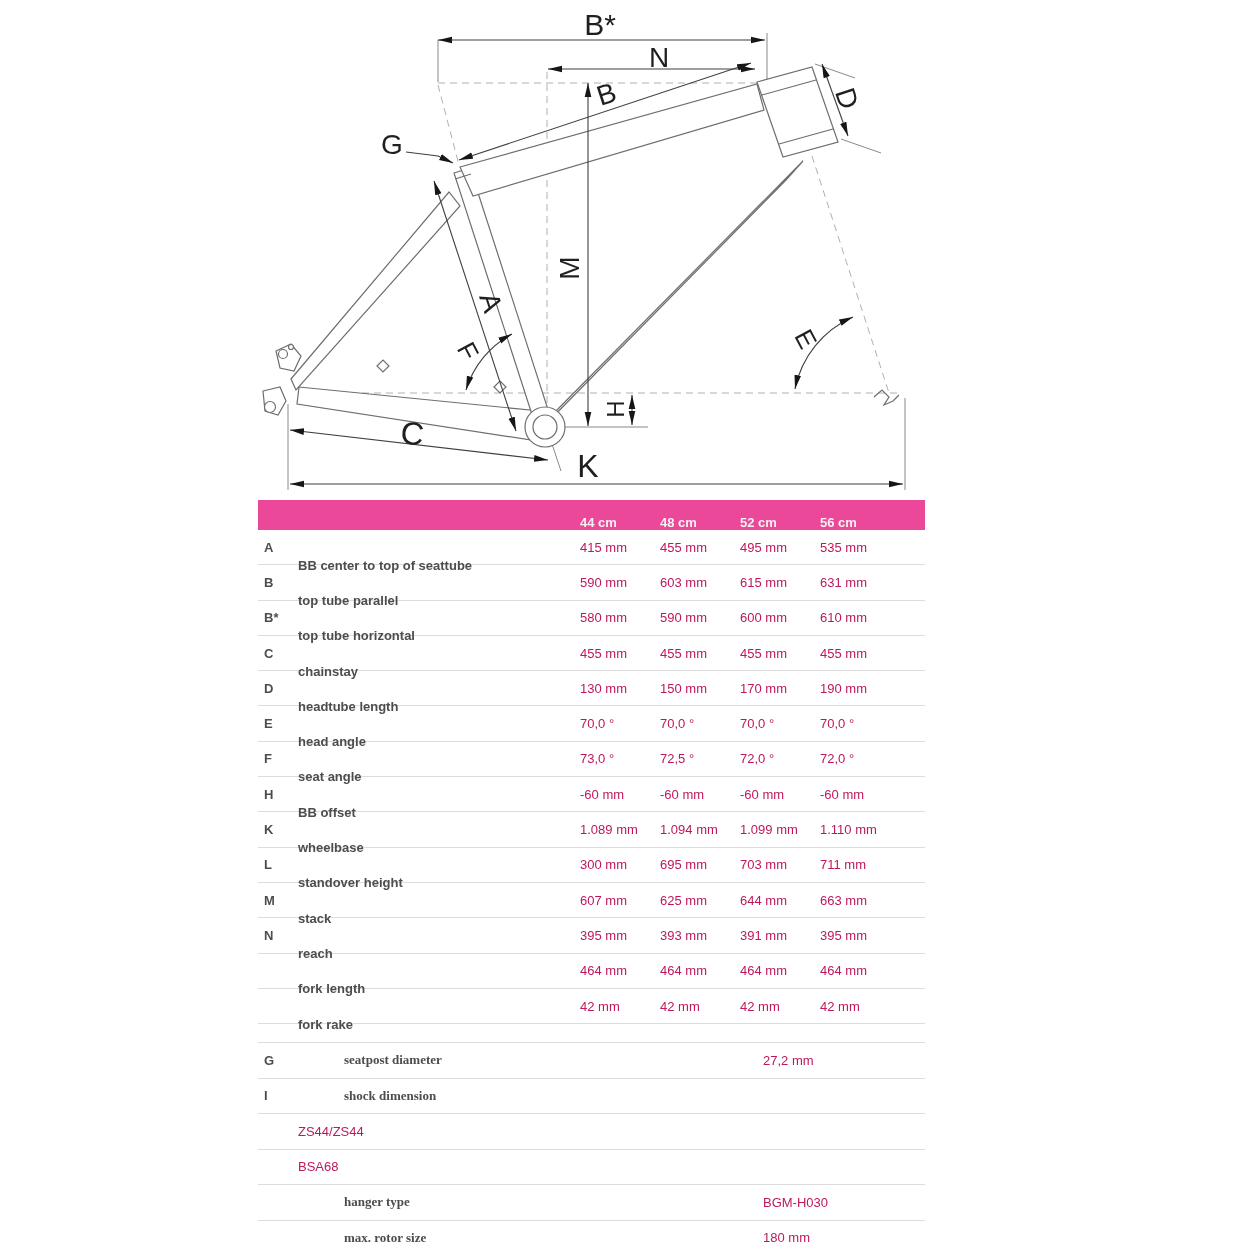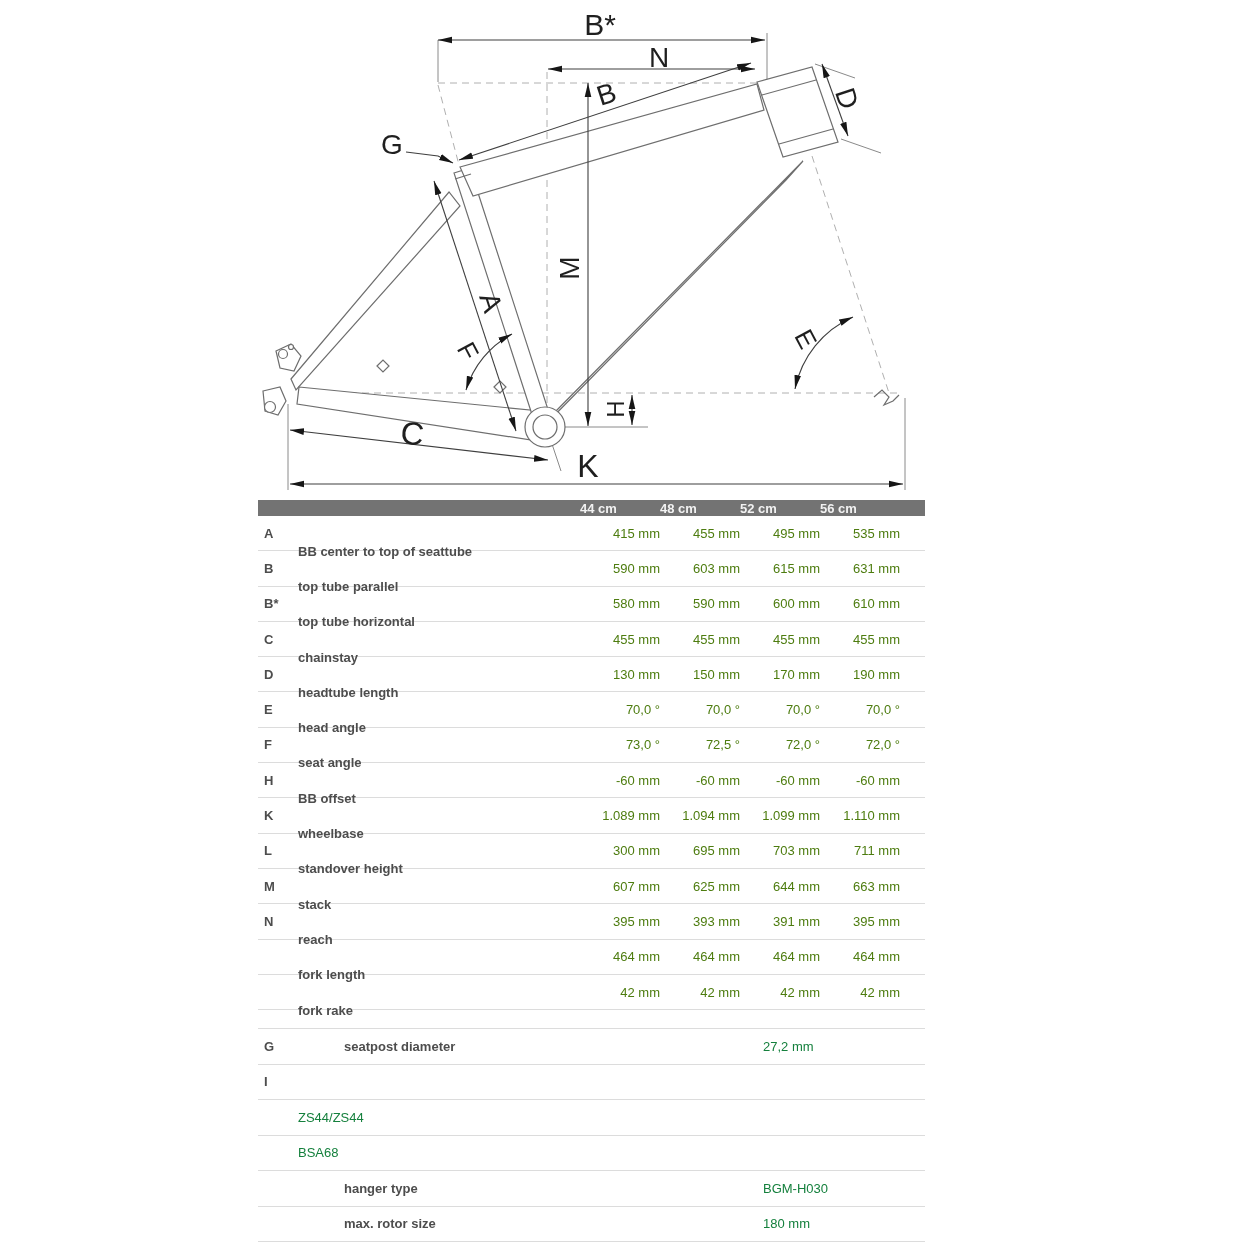--- a/index.html
+++ b/index.html
@@ -1,32 +1,32 @@
 <!DOCTYPE html>
 <html><head>
 <meta charset="utf-8">
 <style>
   html,body{margin:0;padding:0;background:#ffffff;width:1246px;height:1246px;overflow:hidden;}
   .page{position:relative;width:1246px;height:1246px;font-family:"Liberation Sans",sans-serif;}
   .diagram-wrap{position:absolute;left:0;top:0;width:1246px;height:497px;}
   svg text{font-family:"Liberation Sans",sans-serif;fill:#1f1f1f;font-weight:400;}
 
   .geo-table{position:absolute;left:258px;top:500px;width:667px;font-size:13px;}
-  .thead{display:flex;align-items:center;height:16px;background:#737373;color:#f2f2f2;font-weight:bold;}
+  .thead{display:flex;align-items:flex-end;height:30px;background:#ec4899;color:#f2f2f2;font-weight:bold;}
   .trow{display:flex;align-items:center;height:34.3px;border-bottom:1px solid #dcdcdc;background:#fff;}
   .spacer-row{height:18px;border-bottom:1px solid #dcdcdc;}
   .col-letter{width:34px;padding-left:6px;flex:none;}
   .col-label{width:282px;flex:none;margin-top:36px;}
   .col-val{width:80px;flex:none;}
   .cell-letter,.cell-label{font-weight:bold;color:#4d4d4d;}
-  .cell-value{color:#4d7c0f;font-weight:400;text-align:right;}
+  .cell-value{color:#be185d;font-weight:400;}
   .srow{display:flex;align-items:center;height:34.5px;border-bottom:1px solid #dcdcdc;background:#fff;}
   .spec-letter{width:40px;padding-left:6px;flex:none;font-weight:bold;color:#4d4d4d;box-sizing:border-box;}
-  .spec-label{width:465px;padding-left:46px;flex:none;font-weight:bold;color:#4d4d4d;box-sizing:border-box;}
-  .spec-value{flex:1;color:#15803d;}
+  .spec-label{width:465px;padding-left:46px;flex:none;font-weight:bold;color:#4d4d4d;box-sizing:border-box;font-family:Liberation Serif, serif;}
+  .spec-value{flex:1;color:#be185d;}
 </style>
 </head>
 <body>
 
 <div class="page">
 
   <div class="diagram-wrap">
     <svg width="1246" height="497" viewBox="0 0 1246 497">
       <defs>
         <marker id="arr" viewBox="0 0 14 8" refX="14" refY="4" markerWidth="14" markerHeight="8" markerUnits="userSpaceOnUse" orient="auto-start-reverse">
@@ -232,20 +232,21 @@
       </div>
     <div class="spacer-row"></div>
     <div id="specs">
         <div class="srow">
           <div class="spec-letter">G</div>
           <div class="spec-label">seatpost diameter</div>
           <div class="spec-value">27,2 mm</div>
         </div>
         <div class="srow">
           <div class="spec-letter">I</div>
+          <div class="spec-label">shock dimension</div>
           <div class="spec-value"></div>
         </div>
         <div class="srow">
           <div class="spec-letter"></div>
           <div class="spec-value">ZS44/ZS44</div>
         </div>
         <div class="srow">
           <div class="spec-letter"></div>
           <div class="spec-value">BSA68</div>
         </div>

